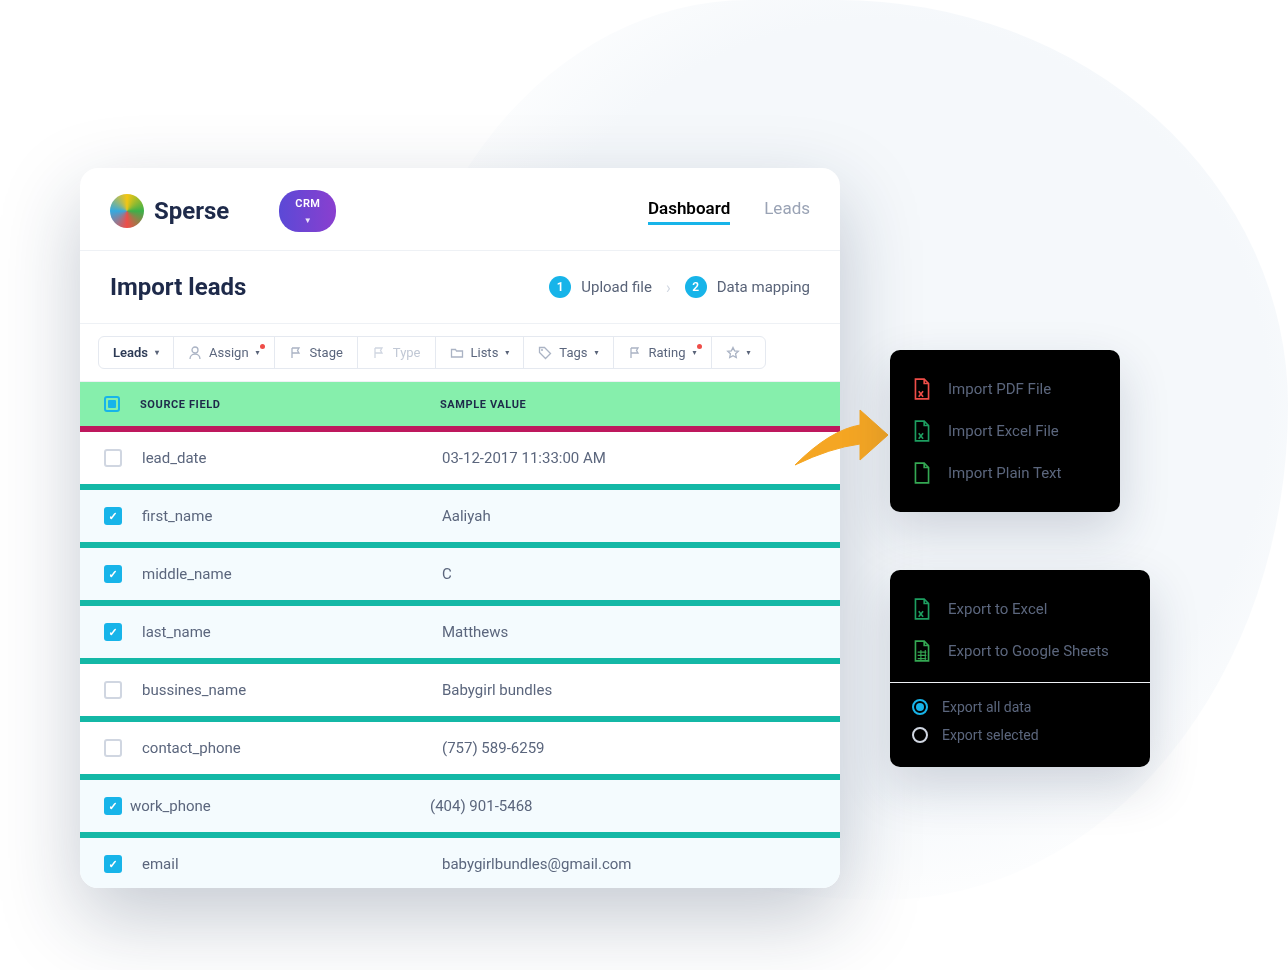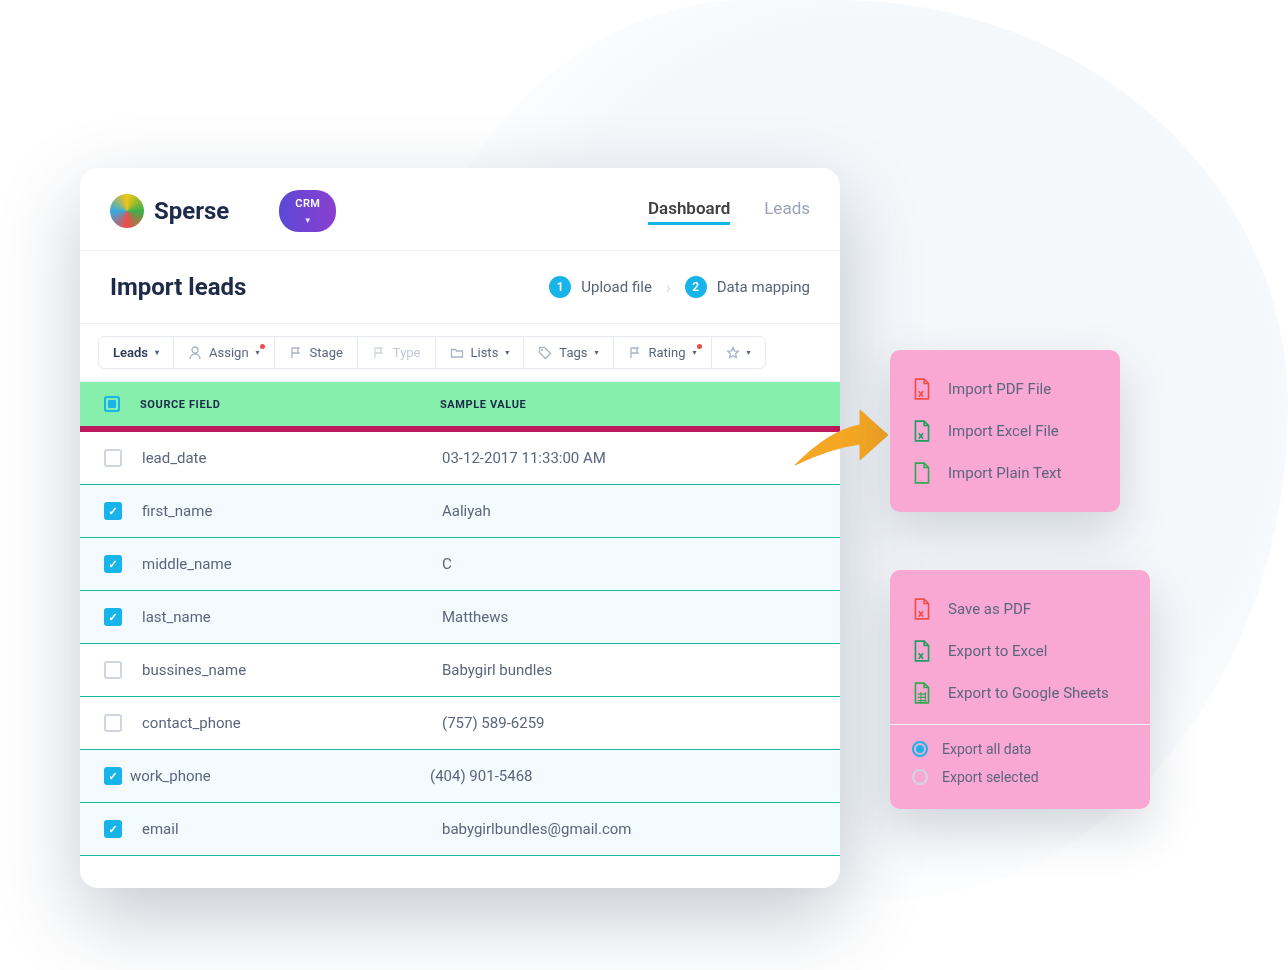--- a/index.html
+++ b/index.html
@@ -49,21 +49,21 @@
     background: linear-gradient(90deg,#5b49d6,#8a3fcf);
     color: #fff; font-size: 11px; font-weight: 600;
     padding: 7px 16px; border-radius: 20px;
     display: flex; align-items: center; gap: 6px;
     letter-spacing: 0.4px;
     flex-direction: column;
   }
   .crm-pill .caret { font-size: 8px; opacity: 0.85; }
   .nav-tabs { margin-left: auto; display: flex; gap: 34px; }
   .nav-tab { font-size: 17px; color: #9aa3b5; cursor: pointer; padding-bottom: 4px; }
-  .nav-tab.active { color: #404040; font-weight: 600; border-bottom: 3px solid #17b4e9; }
+  .nav-tab.active { color: #000000; font-weight: 600; border-bottom: 3px solid #17b4e9; }
   .subheader {
     display: flex; align-items: center;
     padding: 22px 30px;
     border-bottom: 1px solid #eef1f5;
   }
   .page-title { font-size: 24px; font-weight: 700; color: #1e2a4a; }
   .steps { margin-left: auto; display: flex; align-items: center; gap: 14px; }
   .step { display: flex; align-items: center; gap: 10px; }
   .step-num {
     width: 22px; height: 22px; border-radius: 50%;
@@ -112,34 +112,34 @@
   }
   .th-label {
     font-size: 11px; font-weight:700; letter-spacing:0.6px;
     color:#1e2a4a; text-transform:uppercase;
   }
   .col-source { margin-left: 20px; flex: 0 0 300px; }
   .col-sample { flex: 1; }
   .row {
     display:flex; align-items:flex-start;
     padding: 17px 24px;
-    border-bottom: 1px solid #14b8a6;
+    border-bottom: 6px solid #14b8a6;
     font-size: 15px; color:#5b667d;
   }
   .row.checked { background:#f4fbfe; }
   .chk {
     width:18px; height:18px; border-radius:3px;
     display:flex; align-items:center; justify-content:center;
     flex-shrink:0;
   }
   .chk.off { border:2px solid #d0d6e1; }
   .chk.on { background:#17b4e9; color:#fff; font-size:11px; font-weight:700; }
   .menu {
     position:absolute;
-    width:230px; background:#f9a8d4; border-radius:10px;
+    width:230px; background:#000000; border-radius:10px;
     box-shadow: 0 20px 50px rgba(25,45,75,0.18);
     padding: 18px 0;
     z-index:3;
   }
   .menu-item {
     display:flex; align-items:center; gap:16px;
     padding: 10px 22px;
     font-size:15px; color:#5b667d;
     cursor:pointer;
   }
@@ -362,30 +362,20 @@
     <span>Import Plain Text</span>
       </div>
     </div>
 </div>
 
 <div class="menu export-menu">
   <div id="export-items">
       <div class="menu-item">
         <span class="menu-ic">
           <svg class="file-icon" viewBox="0 0 18 22">
-    <path d="M3 2h8l4 4v14H3z" fill="none" stroke="#ef4d48" stroke-width="1.5"></path>
-    <path d="M11 2v4h4" fill="none" stroke="#ef4d48" stroke-width="1.5"></path>
-    <path d="M6 13l4 5M10 13l-4 5" stroke="#ef4d48" stroke-width="1.5"></path>
-  </svg>
-        </span>
-    <span>Save as PDF</span>
-      </div>
-      <div class="menu-item">
-        <span class="menu-ic">
-          <svg class="file-icon" viewBox="0 0 18 22">
     <path d="M3 2h8l4 4v14H3z" fill="none" stroke="#1d9e60" stroke-width="1.5"></path>
     <path d="M11 2v4h4" fill="none" stroke="#1d9e60" stroke-width="1.5"></path>
     <path d="M6 13l4 5M10 13l-4 5" stroke="#1d9e60" stroke-width="1.5"></path>
   </svg>
         </span>
     <span>Export to Excel</span>
       </div>
       <div class="menu-item">
         <span class="menu-ic">
           <svg class="file-icon" viewBox="0 0 18 22">

